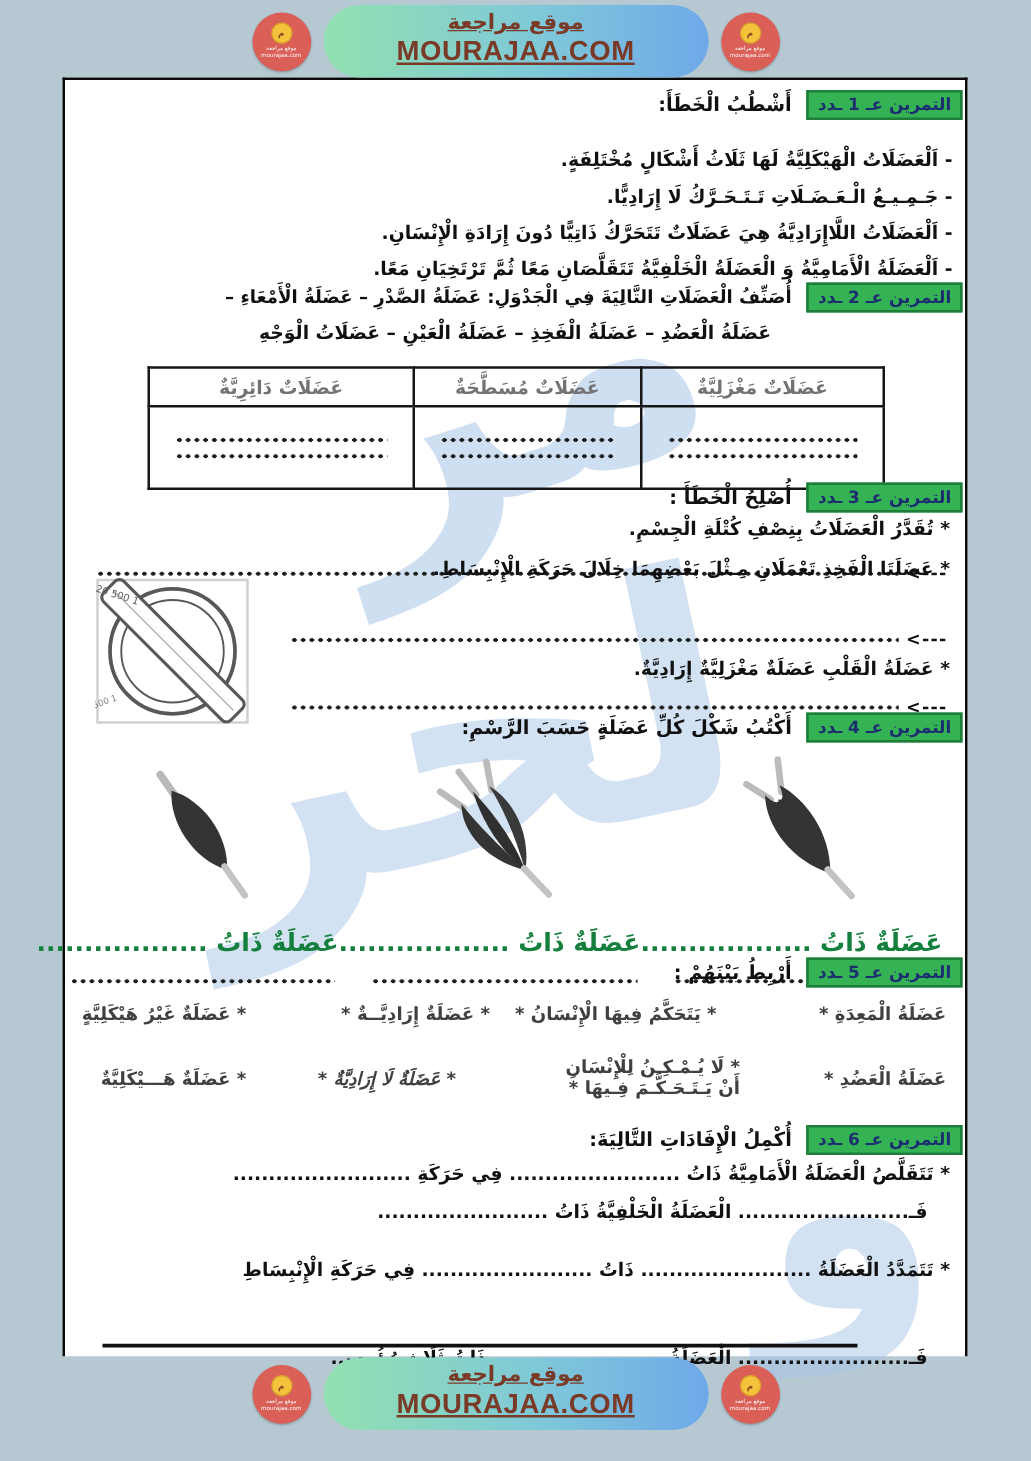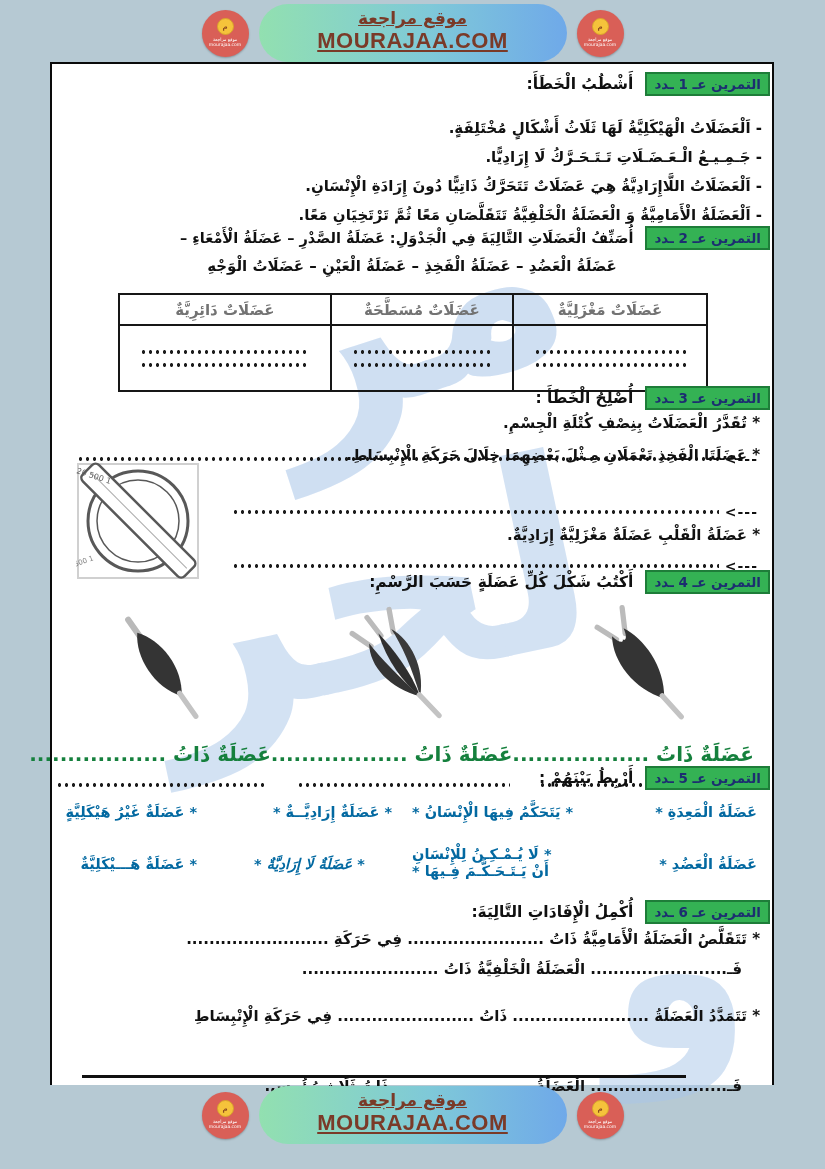--- a/index.html
+++ b/index.html
@@ -50,22 +50,22 @@
   .ansline .dotline{flex:1;}
   .arrow{direction:ltr;unicode-bidi:bidi-override;font-weight:bold;font-size:14px;color:#111;letter-spacing:1px;}
 
   .figs{position:absolute;top:538px;left:10px;right:6px;display:flex;z-index:2;}
   .fig-col{flex:1;display:flex;flex-direction:column;align-items:center;}
   .fig-col svg.muscle{width:140px;height:132px;}
   .fig-label{font-weight:bold;font-size:20px;color:#15803d;width:90%;text-align:right;margin-top:8px;white-space:nowrap;}
   .figdots{width:88%;margin-top:16px;}
 
   .matchrow{position:absolute;left:0;right:0;height:42px;z-index:2;}
-  .matchrow span{position:absolute;font-weight:bold;font-size:14.5px;color:#0369a1;white-space:nowrap;}
-  .desc2{line-height:17px;text-align:left;}
+  .matchrow span{position:absolute;font-weight:bold;font-size:14.5px;color:#404040;white-space:nowrap;}
+  .desc2{line-height:17px;text-align:right;}
 
   .endline{position:absolute;top:1011px;right:86px;width:604px;border-top:3.5px solid #101010;z-index:2;}
 
   .stamp{position:absolute;top:398px;left:24px;z-index:2;opacity:.85;}
 </style>
 </head>
 <body>
 
 <div class="brandbar top">
   <div class="logo">

